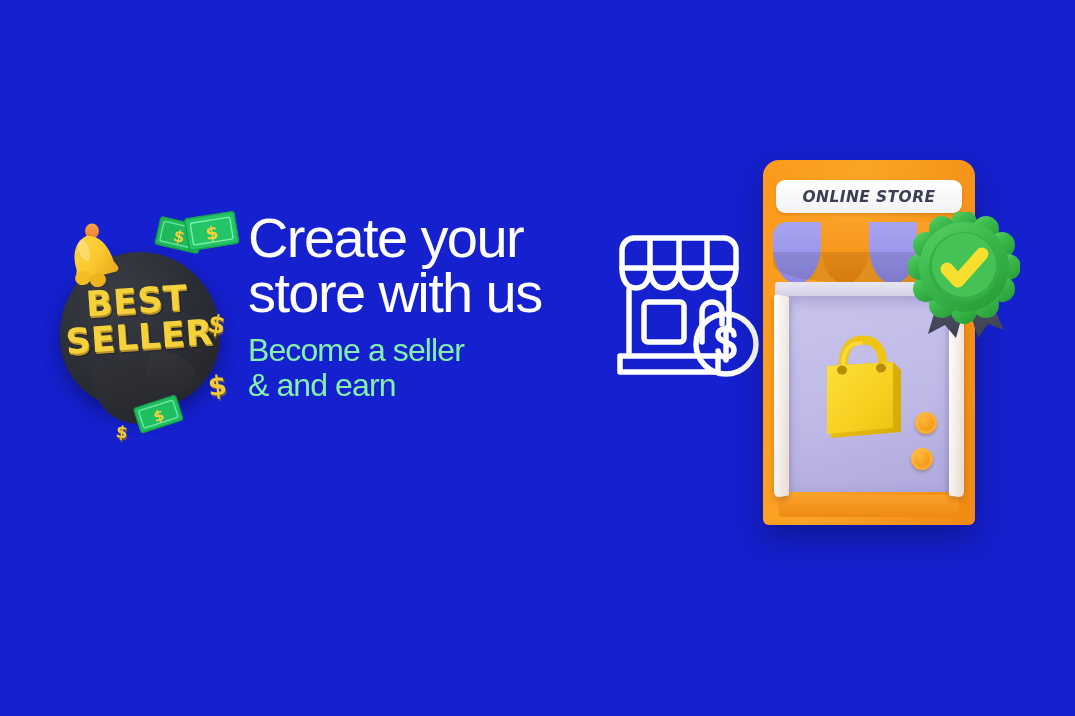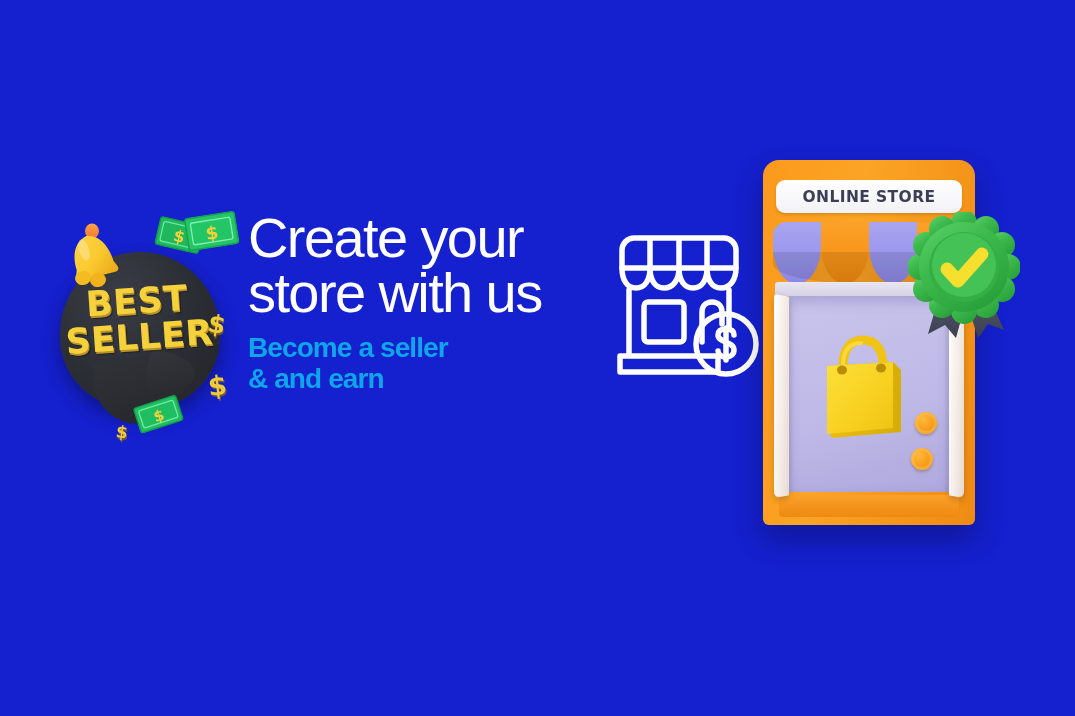--- a/index.html
+++ b/index.html
@@ -117,24 +117,24 @@
     color: #FFFFFF;
     font-family: "Liberation Sans", sans-serif;
     font-weight: 400;
     font-size: 56px;
     line-height: 0.99;
     letter-spacing: -1.6px;
     white-space: pre-line;
   }
   #subheadline {
     margin: 12px 0 0 0;
-    color: #0ea5e9;
+    color: #86efac;
     font-family: "Liberation Sans", sans-serif;
-    font-weight: 700;
-    font-size: 28px;
+    font-weight: 400;
+    font-size: 32px;
     line-height: 1.1;
     letter-spacing: -0.9px;
     white-space: pre-line;
   }
 
   
   #store-line-icon {
     position: absolute;
     left: 606px;
     top: 212px;
@@ -142,20 +142,21 @@
     height: 172px;
   }
 
   
   #phone {
     position: absolute;
     left: 763px;
     top: 160px;
     width: 212px;
     height: 365px;
+    font-style: italic;
   }
   .phone-body {
     position: absolute;
     inset: 0;
     border-radius: 16px 16px 6px 6px;
     background: linear-gradient(100deg, #FB9A1C 0%, #FBA425 38%, #F08A12 100%);
     box-shadow: 0 14px 30px rgba(0,0,0,0.28);
   }
   .phone-sign {
     position: absolute;

